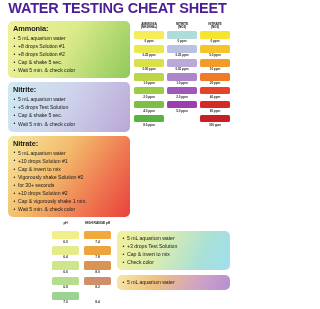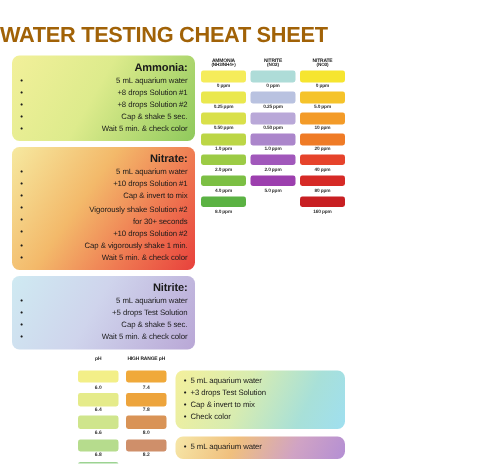--- a/index.html
+++ b/index.html
@@ -6,43 +6,42 @@
   body {
     width:235px; height:309px;
     background:#ffffff;
     font-family:"Liberation Sans", sans-serif;
     overflow:hidden;
     position:relative;
   }
 
   
   .title {
-    text-align:left;
+    text-align:center;
     font-size:14.5px;
     font-weight:bold;
     letter-spacing:-0.2px;
-    color:#a16207;
-    padding-top:16px;
+    color:#4c1d95;
+    padding-top:0;
     padding-bottom:5px;
     white-space:nowrap;
   }
 
   
   .top-region {
     display:flex;
     padding:0 5px 0 8px;
     gap:4px;
     align-items:flex-start;
   }
   .cards-col {
     width:124px;
     display:flex;
     flex-direction:column;
     gap:4px;
-    text-align:right;
   }
 
   .card {
     border-radius:5px;
     padding:3px 5px 4px 5px;
     color:#1a1a1a;
   }
   .card h3 {
     font-size:7.4px;
     font-weight:bold;
@@ -152,40 +151,40 @@
       <h3>Ammonia:</h3>
       <ul>
         <li>5 mL aquarium water</li>
         <li>+8 drops Solution #1</li>
         <li>+8 drops Solution #2</li>
         <li>Cap &amp; shake 5 sec.</li>
         <li>Wait 5 min. &amp; check color</li>
       </ul>
     </div>
 
+    <div class="card card-nitrite">
+      <h3>Nitrite:</h3>
+      <ul>
+        <li>5 mL aquarium water</li>
+        <li>+5 drops Test Solution</li>
+        <li>Cap &amp; shake 5 sec.</li>
+        <li>Wait 5 min. &amp; check color</li>
+      </ul>
+    </div>
+
     <div class="card card-nitrate">
       <h3>Nitrate:</h3>
       <ul>
         <li>5 mL aquarium water</li>
         <li>+10 drops Solution #1</li>
         <li>Cap &amp; invert to mix</li>
         <li>Vigorously shake Solution #2</li>
         <li>for 30+ seconds</li>
         <li>+10 drops Solution #2</li>
         <li>Cap &amp; vigorously shake 1 min.</li>
-        <li>Wait 5 min. &amp; check color</li>
-      </ul>
-    </div>
-
-    <div class="card card-nitrite">
-      <h3>Nitrite:</h3>
-      <ul>
-        <li>5 mL aquarium water</li>
-        <li>+5 drops Test Solution</li>
-        <li>Cap &amp; shake 5 sec.</li>
         <li>Wait 5 min. &amp; check color</li>
       </ul>
     </div>
 
   </div>
 
   <div class="scales-col">
     <div class="scale">
       <div class="scale-head">
         <span>AMMONIA</span>

